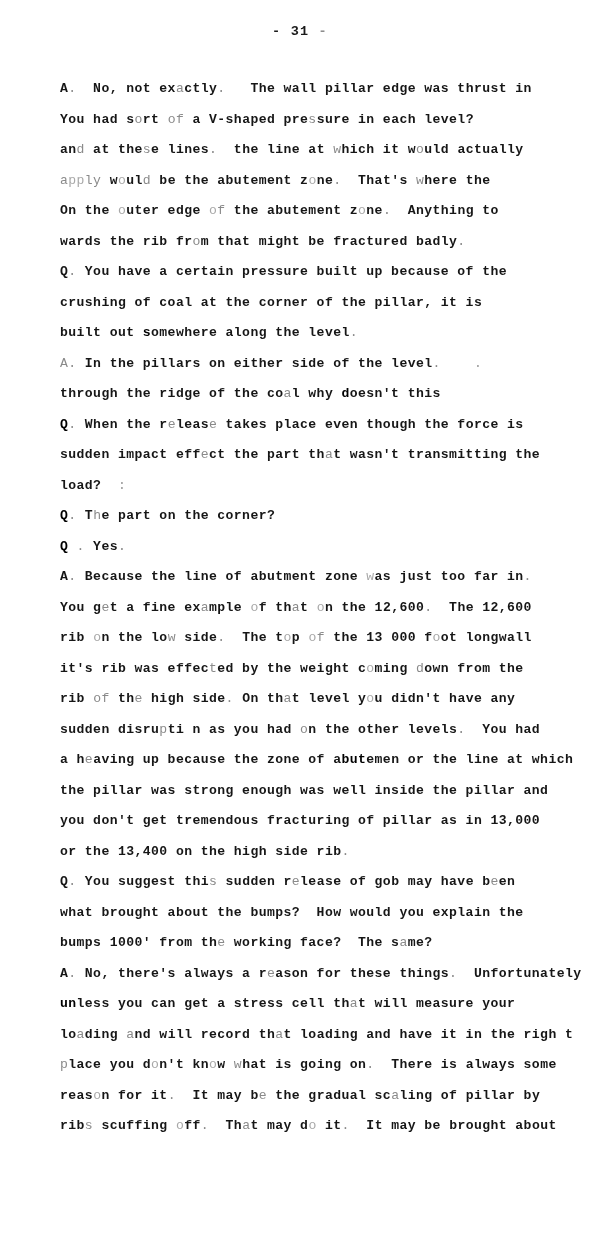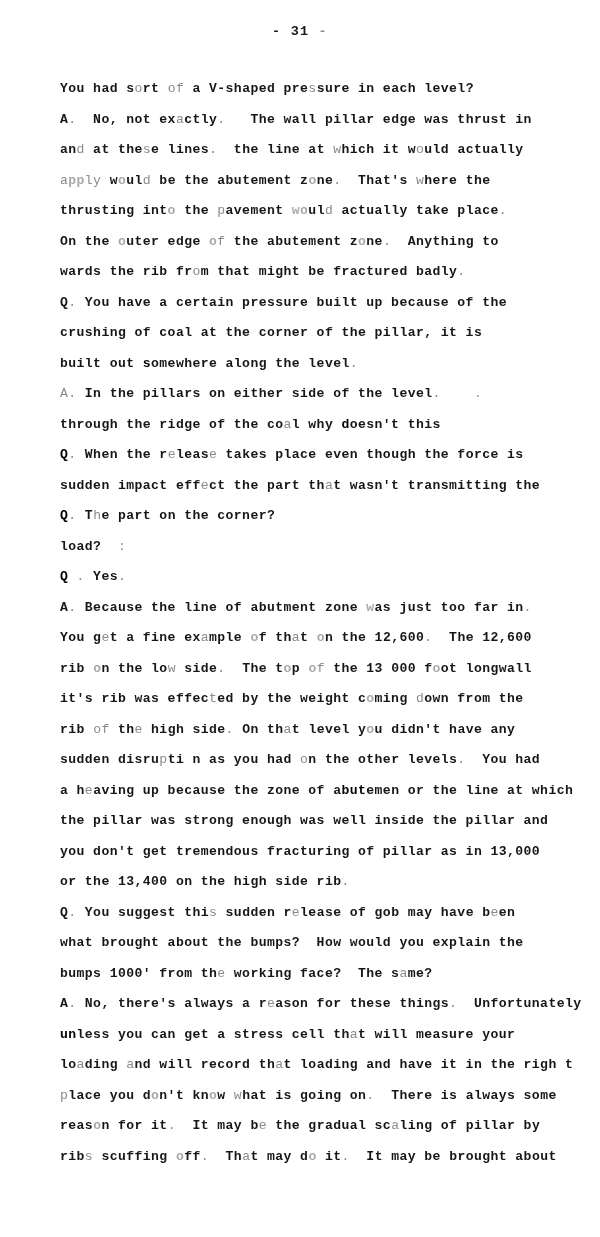--- a/index.html
+++ b/index.html
@@ -54,21 +54,21 @@
     font-weight: 600;
   }
 
   
   .faint {
     color: #8a8a8a;
     font-weight: 400;
   }
   .veryfaint {
     color: #a8a8a8;
-    font-weight: 700;
+    font-weight: 400;
   }
   
   .overstrike {
     color: #000000;
     font-weight: 900;
   }
   
   .speck {
     color: #9a9a9a;
     font-weight: 400;
@@ -76,51 +76,50 @@
 </style>
 </head>
 <body>
 
 <div class="page">
 
   <div class="page-number"><span>- 31 </span><span class="dash-faded">-</span></div>
 
   <div class="body-text">
 
+    <div class="text-line">A<span class="faint">.</span>  No, not ex<span class="faint">a</span>ctly<span class="faint">.</span>   The wall pillar edge was thrust in</div>
+
     <div class="text-line">You had s<span class="faint">o</span>rt <span class="faint">of</span> a V-shaped pre<span class="faint">s</span>sure in each level?</div>
-
-    <div class="text-line">A<span class="faint">.</span>  No, not ex<span class="faint">a</span>ctly<span class="faint">.</span>   The wall pillar edge was thrust in</div>
 
     <div class="text-line">an<span class="faint">d</span> at the<span class="faint">s</span>e lines<span class="faint">.</span>  the line at <span class="faint">w</span>hich it w<span class="faint">o</span>uld actually</div>
 
     <div class="text-line"><span class="faint">a</span><span class="veryfaint">pp</span><span class="faint">ly</span> w<span class="veryfaint">o</span>ul<span class="faint">d</span> be the abutement z<span class="veryfaint">o</span>ne<span class="faint">.</span>  That's <span class="faint">w</span>here the</div>
 
-    <div class="text-line">thrusting int<span class="veryfaint">o</span> the <span class="faint">p</span>avement <span class="veryfaint">wo</span>ul<span class="faint">d</span> actually take place<span class="faint">.</span></div>
 
     <div class="text-line">On the <span class="veryfaint">o</span>uter edge <span class="veryfaint">o</span><span class="faint">f</span> the abutement z<span class="veryfaint">o</span>ne<span class="faint">.</span>  Anything to</div>
 
     <div class="text-line">wards the rib fr<span class="faint">o</span>m that might be fractured badly<span class="faint">.</span></div>
 
     <div class="text-line">Q<span class="faint">.</span> You have a certain pressure built up because of the</div>
 
     <div class="text-line">crushing of coal at the corner of the pillar, it is</div>
 
     <div class="text-line">built out <span class="overstrike">s</span>omewhere along the level<span class="faint">.</span></div>
 
     <div class="text-line"><span class="faint">A</span><span class="faint">.</span> In the pillars on either side of the level<span class="faint">.</span>    <span class="speck">.</span></div>
 
     <div class="text-line">through the ridge of the co<span class="faint">a</span>l why <span class="overstrike">d</span>oesn't this</div>
 
     <div class="text-line"><span class="overstrike">Q</span><span class="faint">.</span> When the r<span class="faint">e</span>leas<span class="faint">e</span> takes place even though the force is</div>
 
     <div class="text-line">sudden impact eff<span class="faint">e</span>ct the part th<span class="faint">a</span>t wasn't transmitting the</div>
 
+    <div class="text-line">load?  <span class="speck">:</span></div>
+
     <div class="text-line"><span class="overstrike">Q</span><span class="faint">.</span> T<span class="faint">h</span>e part on the corner?</div>
-
-    <div class="text-line">load?  <span class="speck">:</span></div>
 
     <div class="text-line"><span class="overstrike">Q</span> <span class="faint">.</span> Yes<span class="faint">.</span></div>
 
     <div class="text-line">A<span class="faint">.</span> Because the line of abutment zone <span class="veryfaint">w</span>as just too far in<span class="faint">.</span></div>
 
     <div class="text-line">You g<span class="faint">e</span>t a fine ex<span class="faint">a</span>mple <span class="veryfaint">o</span>f th<span class="faint">a</span>t <span class="veryfaint">o</span>n the 12,600<span class="faint">.</span>  The 12,600</div>
 
     <div class="text-line">rib <span class="veryfaint">o</span>n the lo<span class="faint">w</span> side<span class="faint">.</span>  The t<span class="veryfaint">o</span>p <span class="veryfaint">o</span><span class="faint">f</span> the 13 000 f<span class="veryfaint">o</span>ot longwall</div>
 
     <div class="text-line">it's rib was effec<span class="faint">t</span>ed by the weight c<span class="veryfaint">o</span>ming <span class="faint">d</span>own from the</div>

